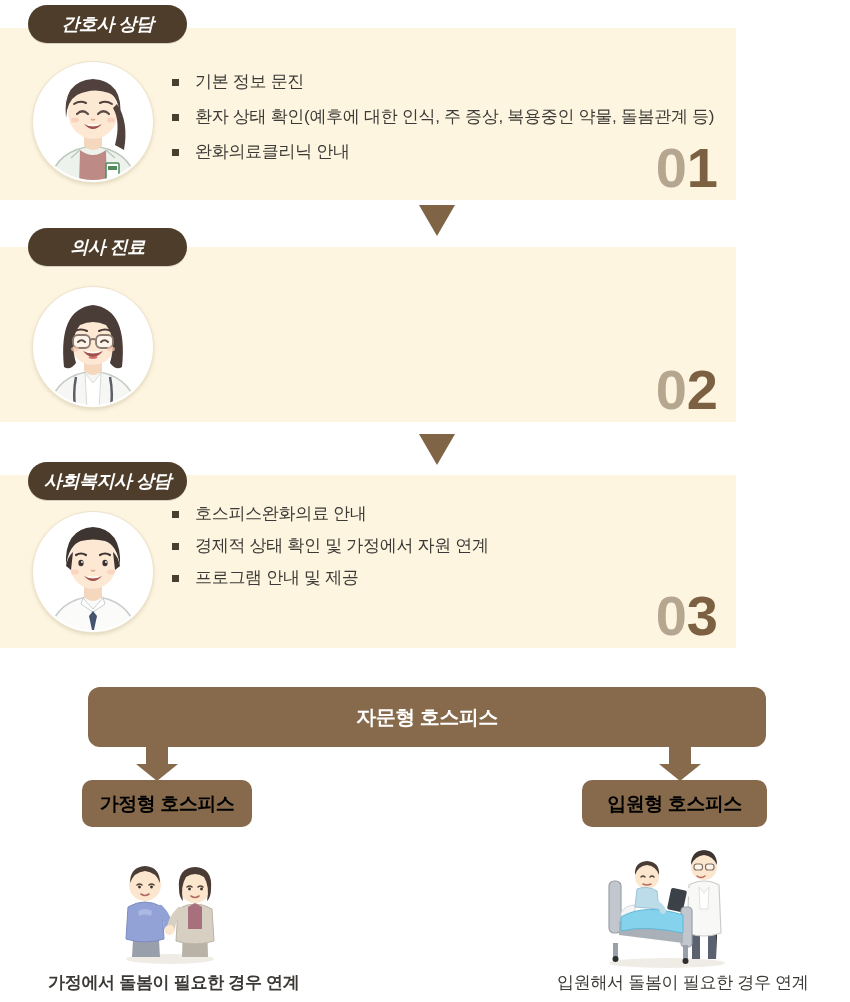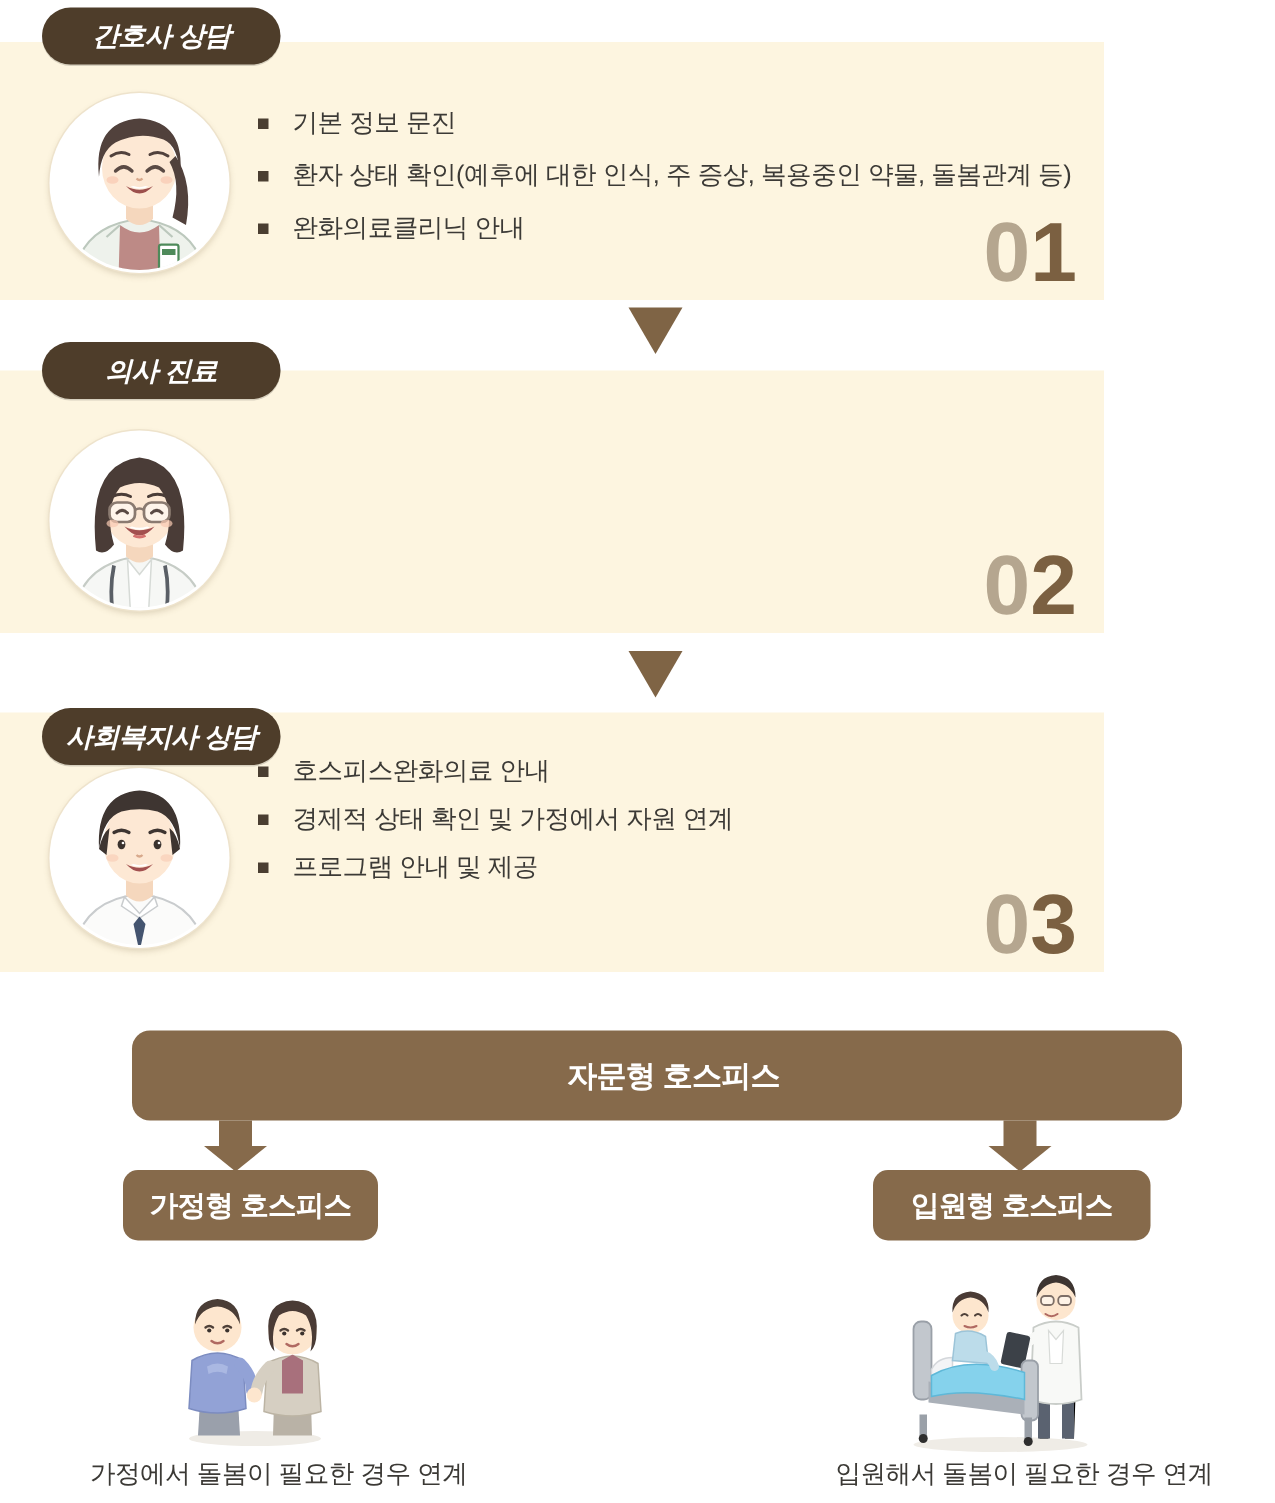--- a/index.html
+++ b/index.html
@@ -13,21 +13,21 @@
   .step3{top:475px;height:173px;}
   .badge{
     position:absolute;left:28px;width:159px;height:38px;border-radius:19px;
     background:#4e3d2a;color:#ffffff;font-weight:bold;font-size:18px;
     display:flex;align-items:center;justify-content:center;letter-spacing:-0.5px;
     box-shadow:0 1px 0 rgba(0,0,0,0.15);
     font-style:italic;
   }
   .badge1{top:5px;}
   .badge2{top:228px;}
-  .badge3{top:472px;}
+  .badge3{top:462px;}
   .avatar{
     position:absolute;left:33px;width:120px;height:120px;border-radius:50%;
     background:#ffffff;box-shadow:0 0 0 1px #eee3cc,0 2px 4px rgba(120,100,60,.25);
   }
   .avatar svg{display:block;width:120px;height:120px;}
   .av1{top:62px;}
   .av2{top:287px;}
   .av3{top:512px;}
   .list{position:absolute;left:172px;}
   .list1{top:72px;}
@@ -50,43 +50,43 @@
   .tri{
     position:absolute;left:419px;width:0;height:0;
     border-left:18px solid transparent;border-right:18px solid transparent;
     border-top:31px solid #7f6445;
   }
   .tri1{top:205px;}
   .tri2{top:434px;}
   .flow-root{
     position:absolute;left:88px;top:687px;width:678px;height:60px;border-radius:12px;
     background:#866a4b;color:#ffffff;font-weight:bold;font-size:20px;
-    display:flex;align-items:center;justify-content:center;letter-spacing:-0.5px;padding-left:22px;
+    display:flex;align-items:center;justify-content:center;letter-spacing:-0.5px;
   }
   .arrow-shaft{position:absolute;top:747px;width:22px;height:17px;background:#866a4b;}
   .shaft-left{left:146px;}
   .shaft-right{left:669px;}
   .arrow-head{
     position:absolute;top:764px;width:0;height:0;
     border-left:21px solid transparent;border-right:21px solid transparent;
     border-top:17px solid #866a4b;
   }
   .head-left{left:136px;}
   .head-right{left:659px;}
   .flow-leaf{
     position:absolute;top:780px;height:47px;border-radius:10px;background:#866a4b;
-    color:#ffffff;font-weight:bold;font-size:19px;display:flex;align-items:center;
+    color:#000000;font-weight:bold;font-size:19px;display:flex;align-items:center;
     justify-content:center;letter-spacing:-0.5px;
   }
   .leaf-left{left:82px;width:170px;}
   .leaf-right{left:582px;width:185px;}
   .caption{
     position:absolute;top:971px;font-size:17px;color:#3b3935;letter-spacing:-0.3px;white-space:nowrap;
   }
-  .cap-left{left:60px;}
+  .cap-left{left:48px;font-weight:bold;}
   .cap-right{left:557px;}
   .illus{position:absolute;}
   .illus-couple{left:108px;top:845px;width:125px;height:122px;}
   .illus-bed{left:595px;top:833px;width:145px;height:138px;}
   .illus svg{display:block;width:100%;height:100%;}
 </style>
 </head>
 <body>
 
 <div class="page">

